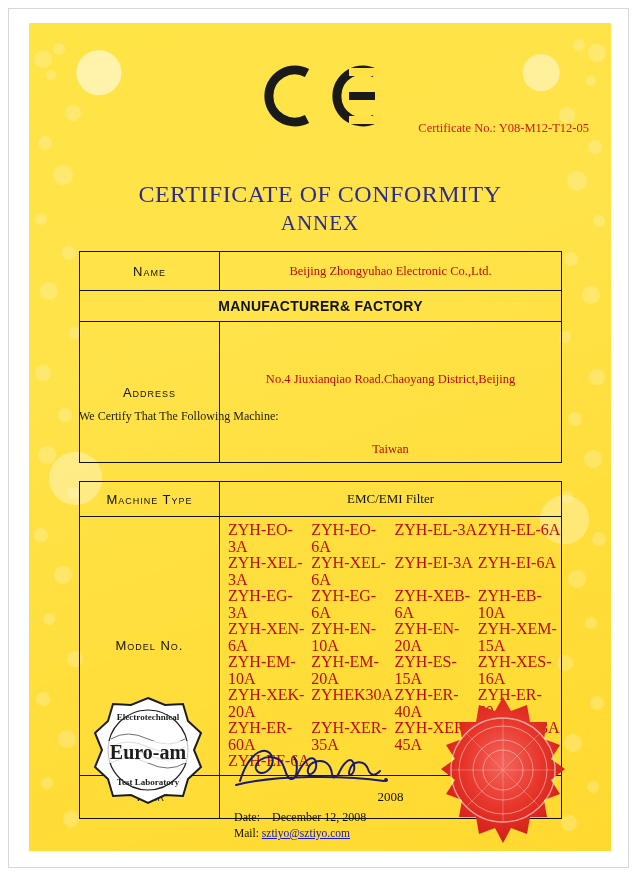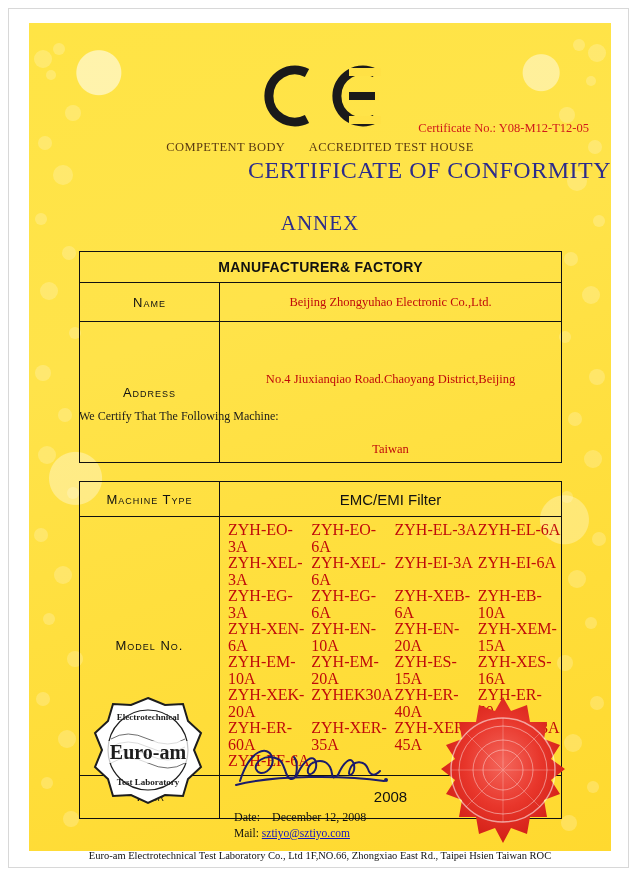--- a/index.html
+++ b/index.html
@@ -85,22 +85,22 @@
     color: #5a3a12;
     font-variant: small-caps;
     font-family: "Liberation Serif", serif;
   }
   .body-line span { margin: 0 10px; }
 
   .title {
     position: absolute;
     left: 0;
     right: 0;
-    top: 134px;
-    text-align: right;
+    top: 158px;
+    text-align: center;
     font-size: 24px;
     color: #2c2c8c;
     letter-spacing: 0.5px;
     font-family: "Liberation Serif", serif;
   }
   .subtitle {
     position: absolute;
     left: 0;
     right: 0;
     top: 188px;
@@ -141,23 +141,23 @@
     font-variant: small-caps;
     letter-spacing: 1px;
     font-family: "Liberation Sans", sans-serif;
   }
   .value-cell {
     font-size: 12.5px;
     color: #c00a0a;
     font-family: "Liberation Serif", serif;
   }
   .value-black {
-    font-size: 15px;
-    color: #111;
-    font-family: Liberation Sans, sans-serif;
+    font-size: 13px;
+    color: #111;
+    font-family: Liberation Serif, serif;
   }
   .addr-line { line-height: 26px; margin-top: 44px; }
 
   .certify {
     position: absolute;
     left: 50px;
     top: 386px;
     font-size: 12px;
     color: #1b1b1b;
     font-family: "Liberation Serif", serif;
@@ -311,40 +311,36 @@
         <rect x="88" y="29" width="26" height="8" fill="#1a1a1a"></rect>
         <rect x="88" y="5" width="32" height="8" fill="#ffe145"></rect>
         <rect x="88" y="53" width="32" height="8" fill="#ffe145"></rect>
       </svg>
 
       <div class="cert-no">
         <span>Certificate No.:</span>
         <span>Y08-M12-T12-05</span>
       </div>
 
-      <div class="body-line">
-        <span>COMPETENT BODY</span>
-        <span>ACCREDITED TEST HOUSE</span>
-      </div>
 
       <div class="title">CERTIFICATE OF CONFORMITY</div>
       <div class="subtitle">ANNEX</div>
 
       <table class="maintable t1">
         <colgroup>
             <col style="width:140px">
             <col style="width:342px">
           </colgroup>
         <tbody>
             <tr>
-          <td class="hdr-cell" colspan="2">MANUFACTURER&amp; FACTORY</td>
-        </tr>
-        <tr>
           <td class="label-cell" style="height:38px">Name</td>
           <td class="value-cell">Beijing Zhongyuhao Electronic Co.,Ltd.</td>
+        </tr>
+        <tr>
+          <td class="hdr-cell" colspan="2">MANUFACTURER&amp; FACTORY</td>
         </tr>
         <tr>
           <td class="label-cell" style="height:72px">Address</td>
           <td class="value-cell">
             <div class="addr-line">No.4 Jiuxianqiao Road.Chaoyang District,Beijing</div>
             <div class="addr-line">Taiwan</div>
           </td>
         </tr>
       </tbody>
         </table>
@@ -478,17 +474,16 @@
           <circle cx="76" cy="75" r="20" fill="none" stroke="#ffffff" stroke-width="1" opacity="0.4"></circle>
           <g stroke="#ffffff" stroke-width="0.7" opacity="0.35">
             <line x1="76" y1="23" x2="76" y2="127"></line>
             <line x1="24" y1="75" x2="128" y2="75"></line>
             <line x1="39" y1="38" x2="113" y2="112"></line>
             <line x1="113" y1="38" x2="39" y2="112"></line>
           </g>
         </g>
       </svg>
 
-      <div class="footer">Euro-am Electrotechnical Test Laboratory Co., Ltd   1F,NO.66, Zhongxiao East Rd., Taipei Hsien Taiwan ROC</div>
 
     </div>
   </div>
 </div>
 
 </body></html>

